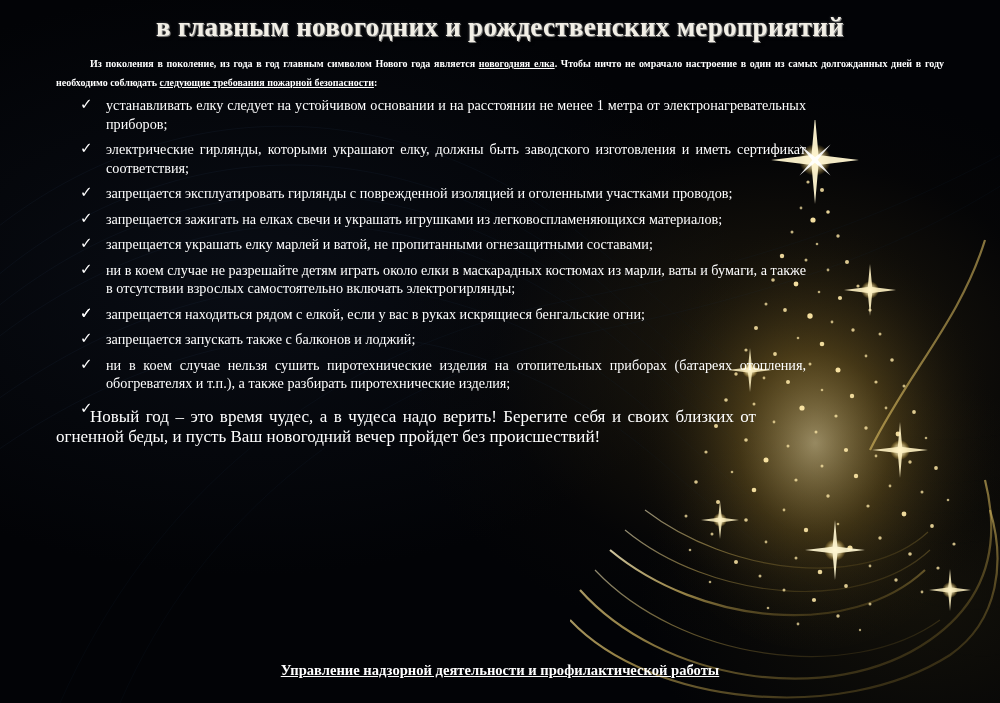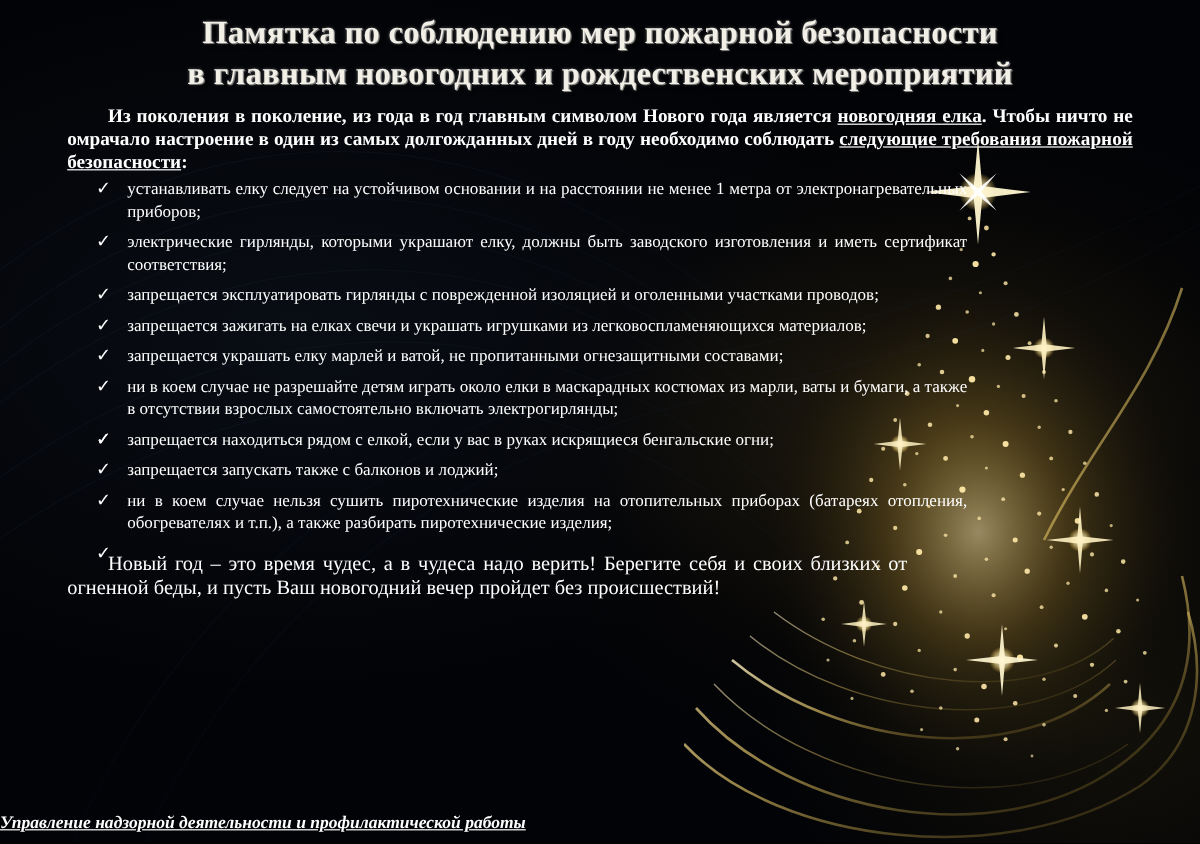--- a/index.html
+++ b/index.html
@@ -62,21 +62,21 @@
       2px 2px 3px rgba(0,0,0,0.9);
   }
 
   .content {
     position: relative;
     padding: 6px 56px 0 56px;
     z-index: 3;
   }
 
   .intro {
-    font-size: 16px;
+    font-size: 10px;
     line-height: 19px;
     text-align: justify;
     text-indent: 34px;
     font-weight: bold;
     color: #ffffff;
     margin: 0 0 4px 0;
   }
   .u { text-decoration: underline; }
 
   ul.rules {
@@ -111,23 +111,23 @@
     text-align: justify;
     text-indent: 34px;
     max-width: 700px;
     color: #ffffff;
   }
 
   .footer {
     position: absolute;
     left: 0;
     right: 0;
-    bottom: 6px;
+    bottom: 22px;
+    text-align: center;
     z-index: 4;
-    font-style: italic;
   }
   .footer-line {
     font-size: 14.6px;
     line-height: 22px;
     font-weight: bold;
     color: #ffffff;
     text-decoration: underline;
   }
 </style>
 </head>
@@ -320,21 +320,20 @@
         <path d="M0,-30 L2.4,-3.2 L30,0 L2.4,3.2 L0,30 L-2.4,3.2 L-30,0 L-2.4,-3.2 Z" fill="#fff6d0" opacity="0.92"></path>
       </g>
       <g transform="translate(380,470)">
         <circle r="8" fill="url(#sparkGrad)"></circle>
         <path d="M0,-21 L1.8,-2.4 L21,0 L1.8,2.4 L0,21 L-1.8,2.4 L-21,0 L-1.8,-2.4 Z" fill="#fff2c2" opacity="0.85"></path>
       </g>
     </g>
   </svg>
 
   <div class="header">
-    <div class="header-line">Памятка по соблюдению мер пожарной безопасности</div>
     <div class="header-line">в главным новогодних и рождественских мероприятий</div>
   </div>
 
   <div class="content">
     <p class="intro"><span>Из поколения в поколение, из года в год главным символом Нового года является </span><span class="u">новогодняя елка</span><span>. Чтобы ничто не омрачало настроение в один из самых долгожданных дней в году необходимо соблюдать </span><span class="u">следующие требования пожарной безопасности</span><span>:</span></p>
 
     <ul class="rules">
       <li><span class="tick">✓</span><span>устанавливать елку следует на устойчивом основании и на расстоянии не менее 1 метра от электронагревательных приборов;</span></li>
       <li><span class="tick">✓</span><span>электрические гирлянды, которыми украшают елку, должны быть заводского изготовления и иметь сертификат соответствия;</span></li>
       <li><span class="tick">✓</span><span>запрещается эксплуатировать гирлянды с поврежденной изоляцией и оголенными участками проводов;</span></li>

